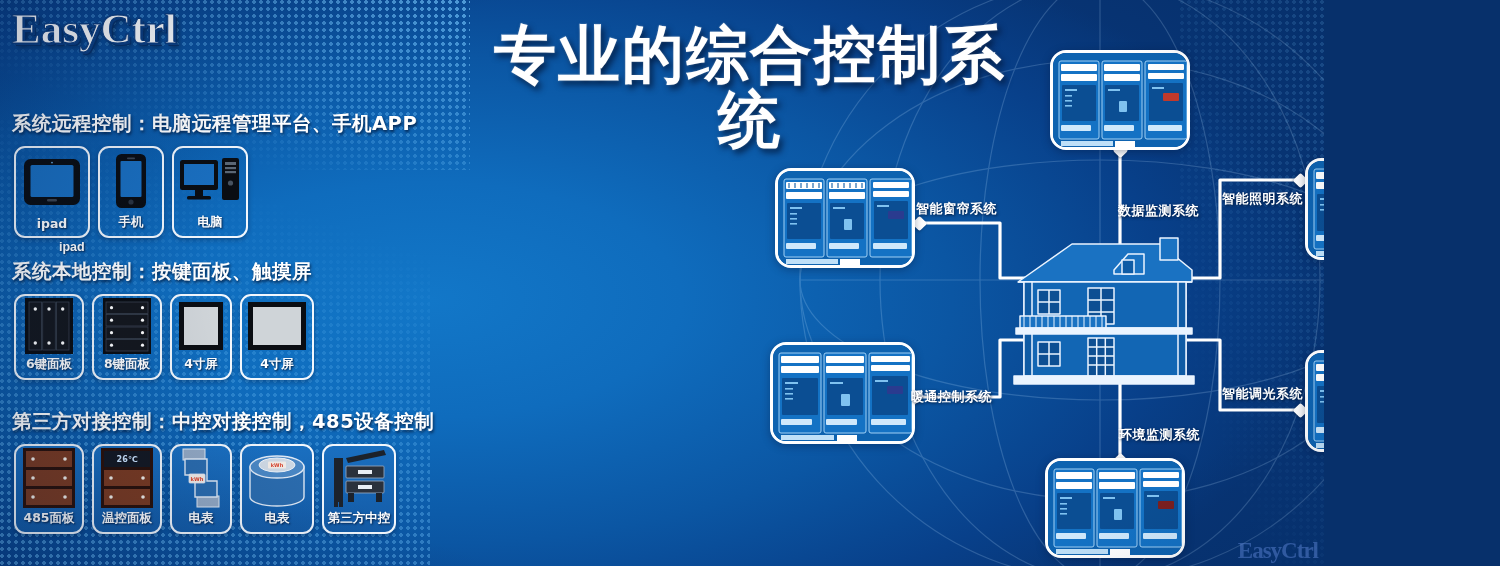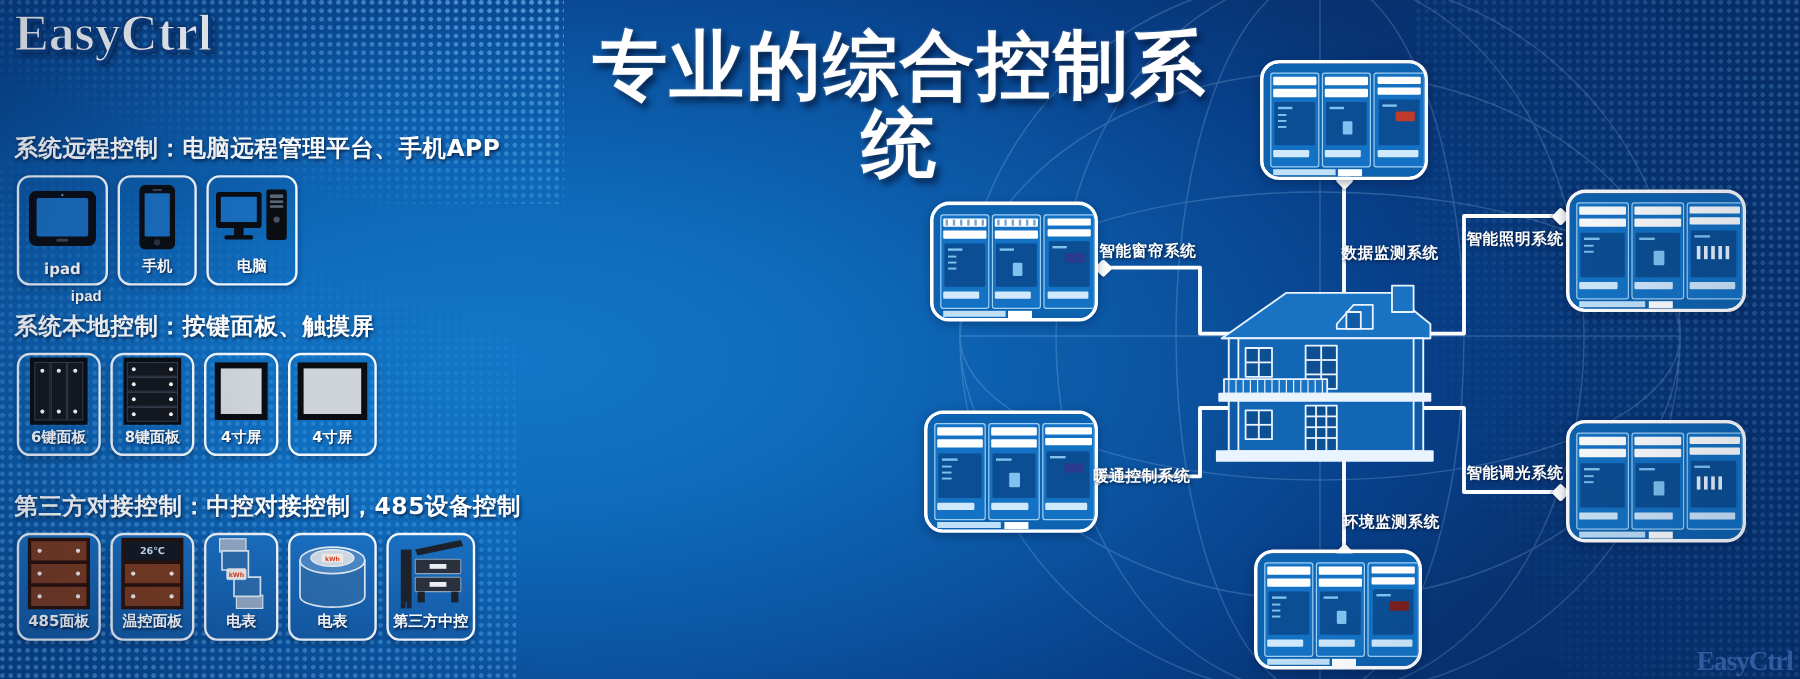--- a/index.html
+++ b/index.html
@@ -5,21 +5,21 @@
   * { margin:0; padding:0; box-sizing:border-box; }
   html,body { background:#07306b; }
   body {
     width:1500px; height:566px; overflow:hidden;
     font-family:"Liberation Sans","DejaVu Sans",sans-serif;
     position:relative;
   }
 
   
   #stage {
-    position:absolute; inset:0; width:1500px; height:566px; overflow:hidden;
+    position:absolute; inset:0; width:1324px; height:566px; overflow:hidden;
     background:
       radial-gradient(ellipse 900px 420px at 430px 300px, #1277c8 0%, #0f6cbd 28%, #0b56a3 58%, #08408a 82%, #073474 100%),
       linear-gradient(180deg,#0a4f9c 0%,#0b5aa8 40%,#084083 100%);
   }
   
   #vignette {
     position:absolute; inset:0;
     background:
       radial-gradient(ellipse 1200px 700px at 750px 283px, rgba(0,0,0,0) 45%, rgba(2,24,62,.30) 80%, rgba(2,22,58,.52) 100%);
     pointer-events:none;

